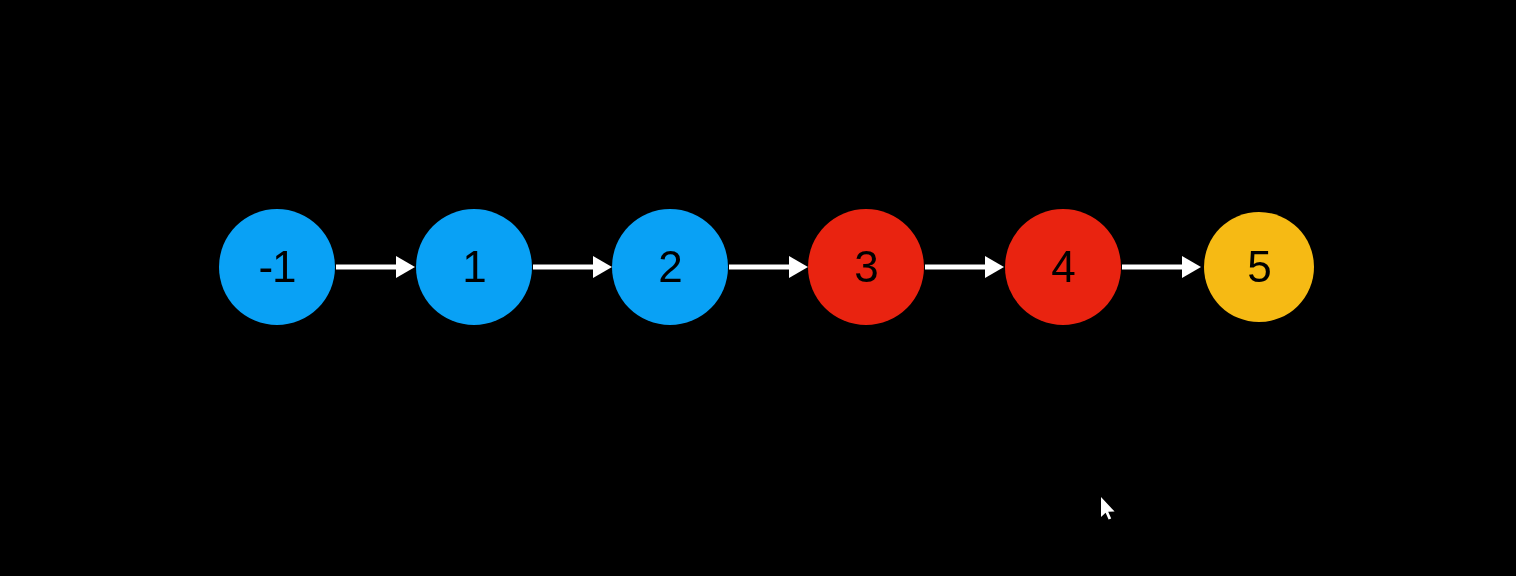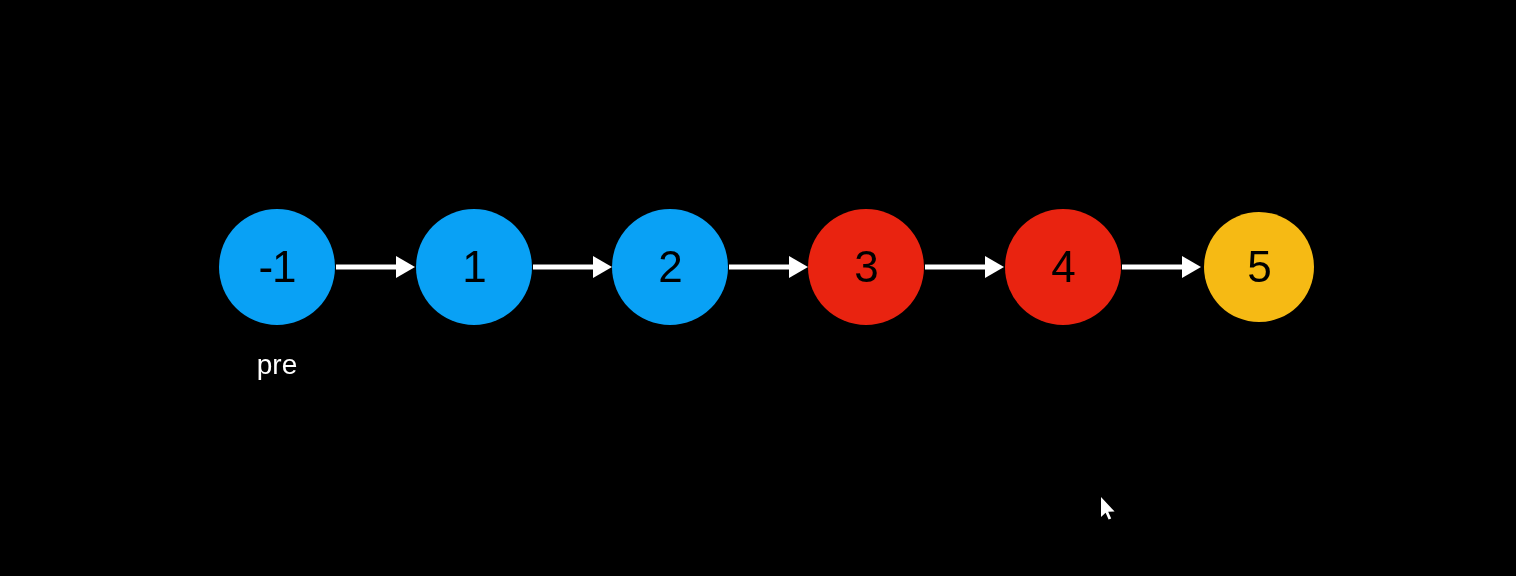--- a/index.html
+++ b/index.html
@@ -119,19 +119,18 @@
 
   <svg class="arrow a4" viewBox="0 0 80 28">
     <line x1="0" y1="14" x2="61" y2="14"></line>
     <polygon points="60,3 79,14 60,25"></polygon>
   </svg>
 
   <div class="node n5" style="background: rgb(246, 186, 20);">
     <span class="value">5</span>
   </div>
 
-  <div class="pointer-label">pre</div>
 
   <svg class="cursor" viewBox="0 0 16 24">
     <path d="M 1 0 L 1 20 L 5.6 15.7 L 8.6 22.5 L 11.2 21.4 L 8.2 14.8 L 14.6 14.6 Z"></path>
   </svg>
 
 </div>
 
 </body></html>

